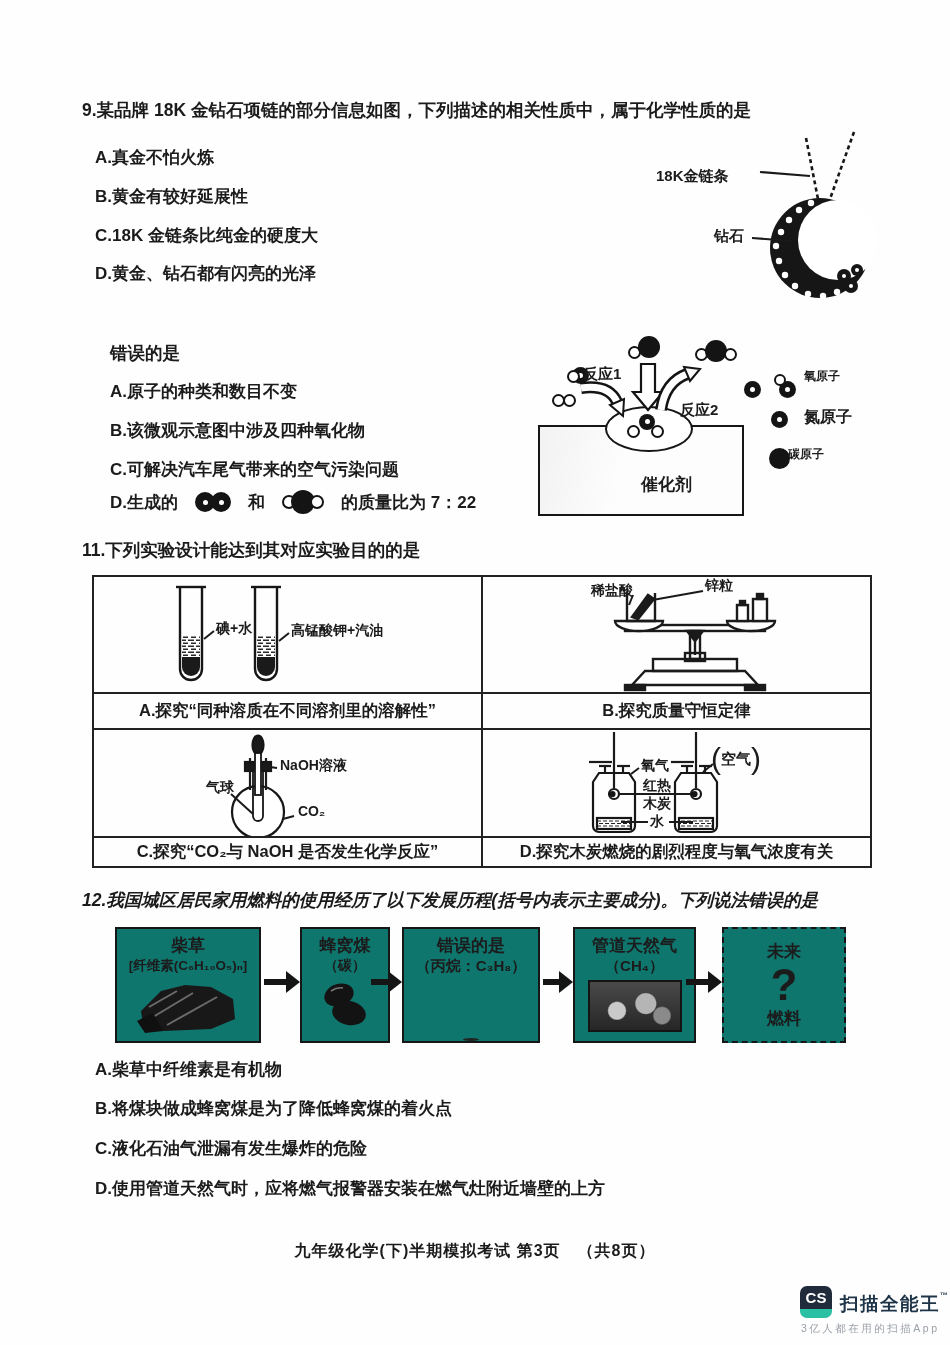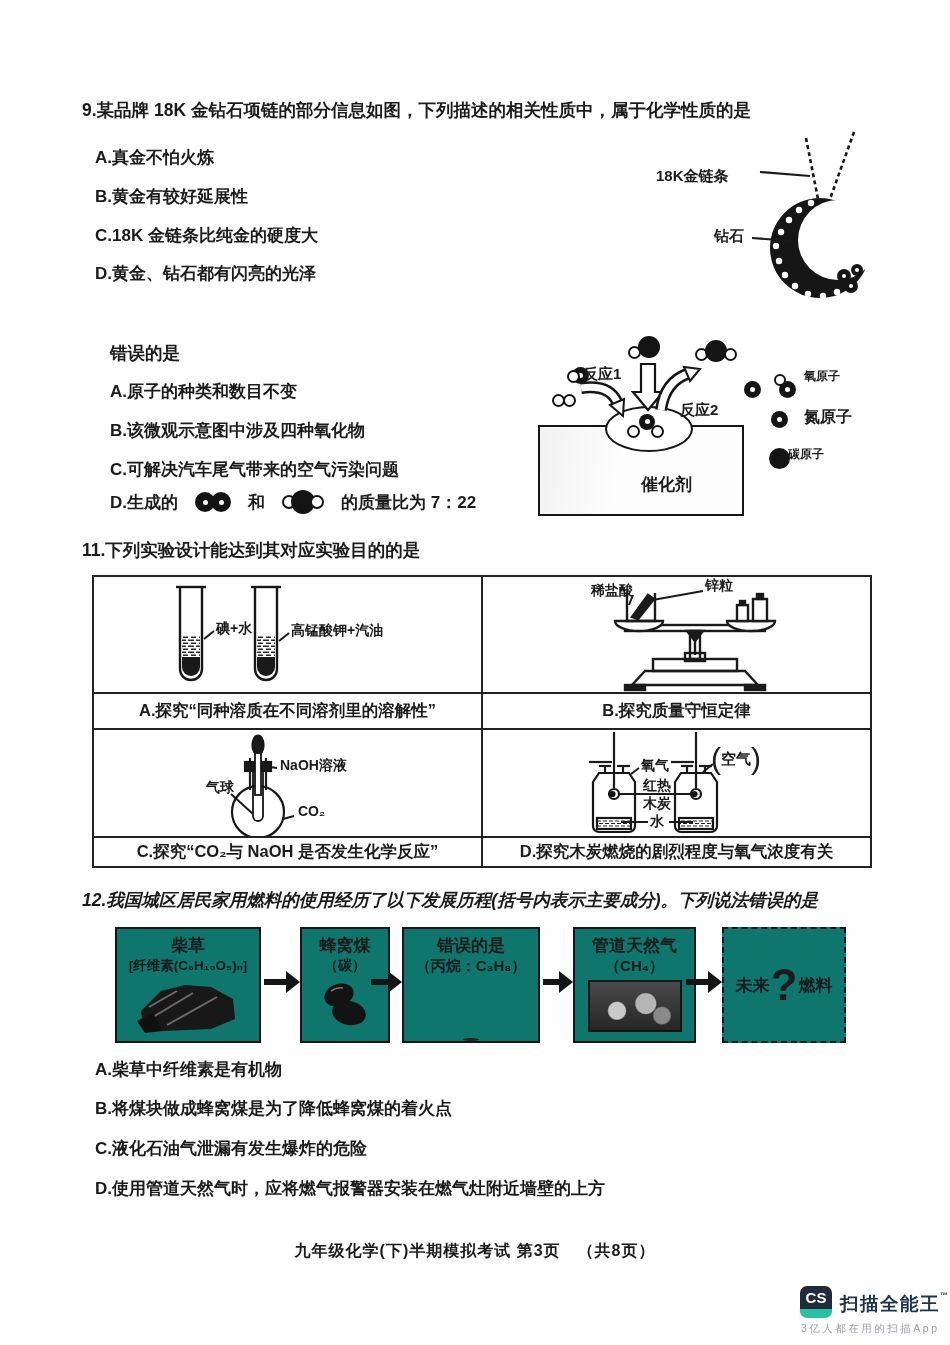--- a/index.html
+++ b/index.html
@@ -336,21 +336,21 @@
     <span class="t1">管道天然气</span>
     <span class="t2" style="font-size:15px;">（CH₄）</span>
     <div style="width:90px;height:48px;margin-top:4px;border:2px solid #141414;
          background:radial-gradient(circle at 30% 60%, #c9c9c9 0 12%, rgba(201,201,201,0) 14%),
                     radial-gradient(circle at 62% 45%, #b5b5b5 0 16%, rgba(181,181,181,0) 18%),
                     radial-gradient(circle at 80% 70%, #8a8a8a 0 10%, rgba(138,138,138,0) 12%),
                     linear-gradient(#4a4a4a,#262626);"></div>
   </div>
   <div class="farrow" style="left:686px;top:979px;width:22px;"></div>
 
-  <div class="fbox dashedbox" style="left:722px;top:927px;width:124px;height:116px;justify-content:center;flex-direction:row;align-items:center;">
+  <div class="fbox dashedbox" style="left:722px;top:927px;width:124px;height:116px;justify-content:center;flex-direction:column;align-items:center;">
     <span style="font-size:17px;font-weight:700;">未来</span>
     <span style="font-size:44px;font-weight:700;line-height:1;margin:0 1px;">?</span>
     <span style="font-size:17px;font-weight:700;">燃料</span>
   </div>
 
   <div class="abs opt" style="left:95px;top:1058px;">A.柴草中纤维素是有机物</div>
   <div class="abs opt" style="left:95px;top:1137px;">C.液化石油气泄漏有发生爆炸的危险</div>
   <div class="abs opt" style="left:95px;top:1097px;">B.将煤块做成蜂窝煤是为了降低蜂窝煤的着火点</div>
   <div class="abs opt" style="left:95px;top:1177px;">D.使用管道天然气时，应将燃气报警器安装在燃气灶附近墙壁的上方</div>
 

